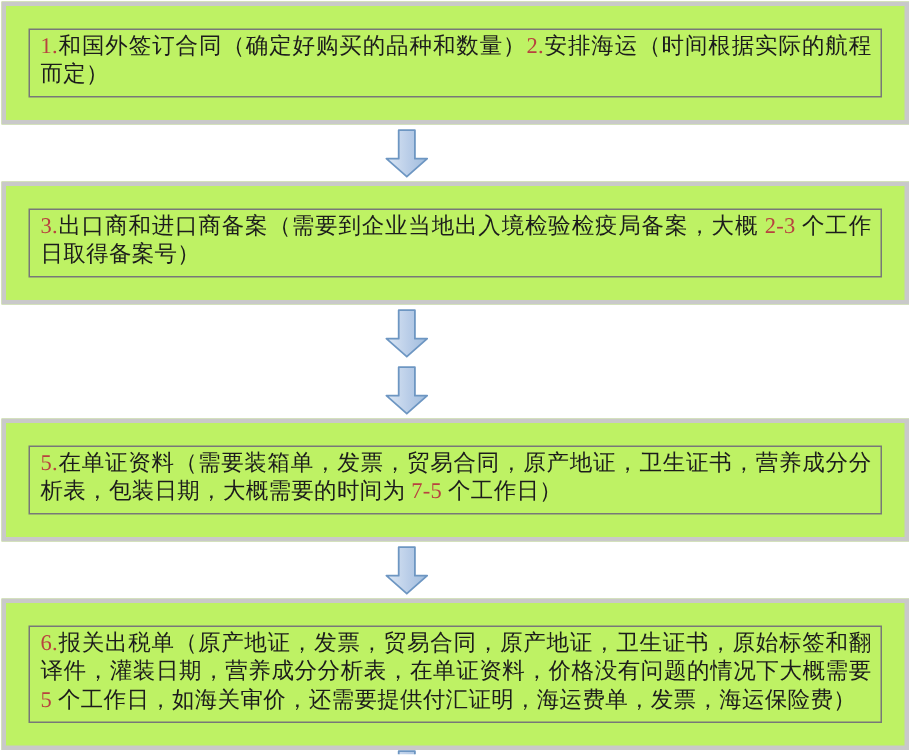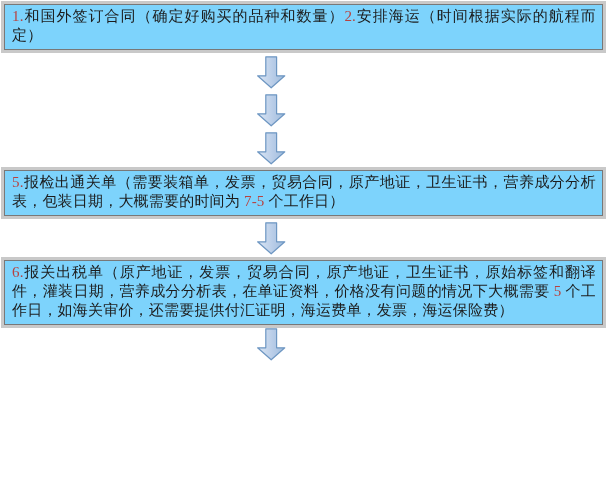--- a/index.html
+++ b/index.html
@@ -4,22 +4,22 @@
 <style>
   html, body { margin: 0; padding: 0; background: #ffffff; }
   .page {
     width: 609px; height: 503px; box-sizing: border-box;
     padding-top: 1px; overflow: hidden; background: #ffffff;
     font-family: "Liberation Serif", "DejaVu Serif", serif;
   }
   .flow-box {
     margin: 0 3px 0 1px;
     border: 3px solid var(--box-outer-border, #c9c9c9);
-    padding: 0;
-    background: #7dd3fc;
+    padding: 15px;
+    background: #bef264;
     box-sizing: border-box;
   }
   .flow-box-inner {
     border: 1px solid var(--box-inner-border, #787878);
     padding: 2px 6px 4px 7px;
     font-size: 15px;
     line-height: 19px;
     letter-spacing: 0.2px;
     text-align: justify;
     color: var(--text, #1c1c1c);
@@ -53,36 +53,39 @@
   <div class="flow-box">
     <div class="flow-box-inner"><span class="num">1.</span><span>和国外签订合同（确定好购买的品种和数量）</span><span class="num">2.</span><span>安排海运（时间根据实际的航程而定）</span></div>
   </div>
 
   <div class="arrow-gap">
     <svg width="30" height="33" viewBox="0 0 30 33">
       <path class="arrow-shape" fill="url(#arrowGrad)" d="M 9.8 0.8 L 20.6 0.8 L 20.6 19.8 L 28.8 19.8 L 15.2 31.8 L 1.6 19.8 L 9.8 19.8 Z"></path>
     </svg>
   </div>
 
+  <div class="flow-box">
+    <div class="flow-box-inner"><span class="num">3.</span><span>出口商和进口商备案（需要到企业当地出入境检验检疫局备案，大概 </span><span class="num">2-3</span><span> 个工作日取得备案号）</span></div>
+  </div>
 
   <div class="arrow-gap">
     <svg width="30" height="33" viewBox="0 0 30 33">
       <path class="arrow-shape" fill="url(#arrowGrad)" d="M 9.8 0.8 L 20.6 0.8 L 20.6 19.8 L 28.8 19.8 L 15.2 31.8 L 1.6 19.8 L 9.8 19.8 Z"></path>
     </svg>
   </div>
 
 
   <div class="arrow-gap">
     <svg width="30" height="33" viewBox="0 0 30 33">
       <path class="arrow-shape" fill="url(#arrowGrad)" d="M 9.8 0.8 L 20.6 0.8 L 20.6 19.8 L 28.8 19.8 L 15.2 31.8 L 1.6 19.8 L 9.8 19.8 Z"></path>
     </svg>
   </div>
 
   <div class="flow-box">
-    <div class="flow-box-inner"><span class="num">5.</span><span>报检出通关单（需要装箱单，发票，贸易合同，原产地证，卫生证书，营养成分分析表，包装日期，大概需要的时间为 </span><span class="num">7-5</span><span> 个工作日）</span></div>
+    <div class="flow-box-inner"><span class="num">5.</span><span>在单证资料（需要装箱单，发票，贸易合同，原产地证，卫生证书，营养成分分析表，包装日期，大概需要的时间为 </span><span class="num">7-5</span><span> 个工作日）</span></div>
   </div>
 
   <div class="arrow-gap">
     <svg width="30" height="33" viewBox="0 0 30 33">
       <path class="arrow-shape" fill="url(#arrowGrad)" d="M 9.8 0.8 L 20.6 0.8 L 20.6 19.8 L 28.8 19.8 L 15.2 31.8 L 1.6 19.8 L 9.8 19.8 Z"></path>
     </svg>
   </div>
 
   <div class="flow-box">
     <div class="flow-box-inner"><span class="num">6.</span><span>报关出税单（原产地证，发票，贸易合同，原产地证，卫生证书，原始标签和翻译件，灌装日期，营养成分分析表，在单证资料，价格没有问题的情况下大概需要 </span><span class="num">5</span><span> 个工作日，如海关审价，还需要提供付汇证明，海运费单，发票，海运保险费）</span></div>

